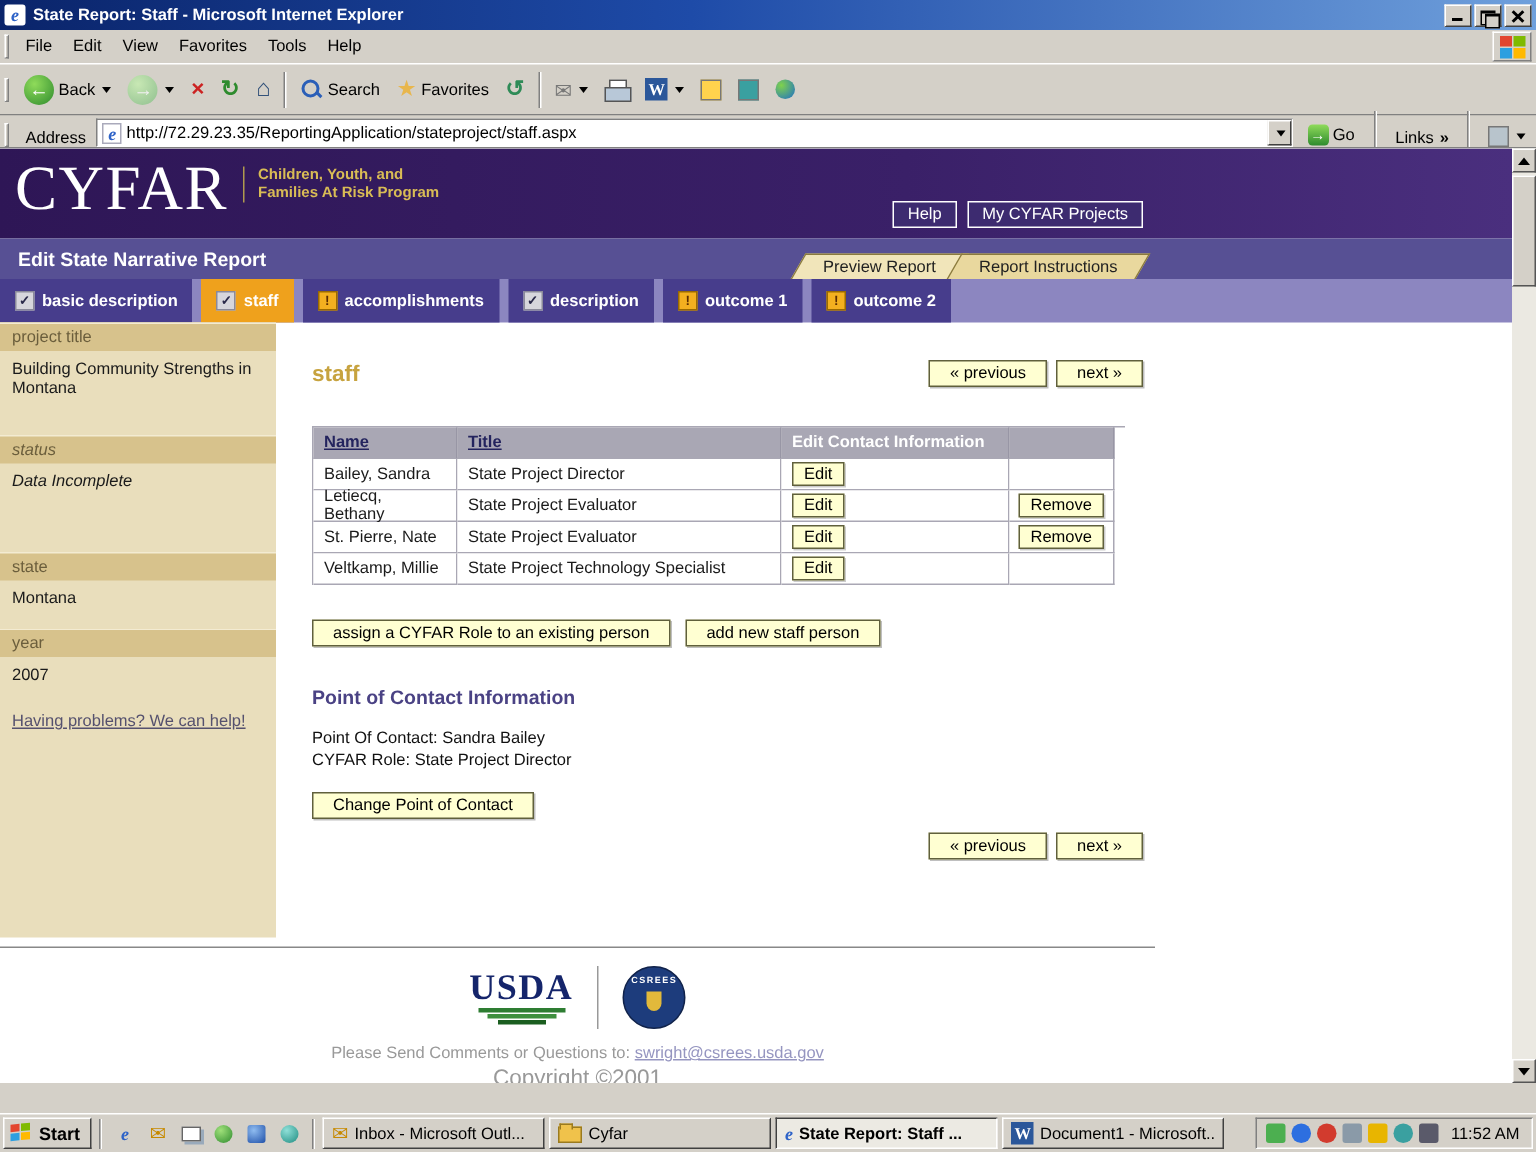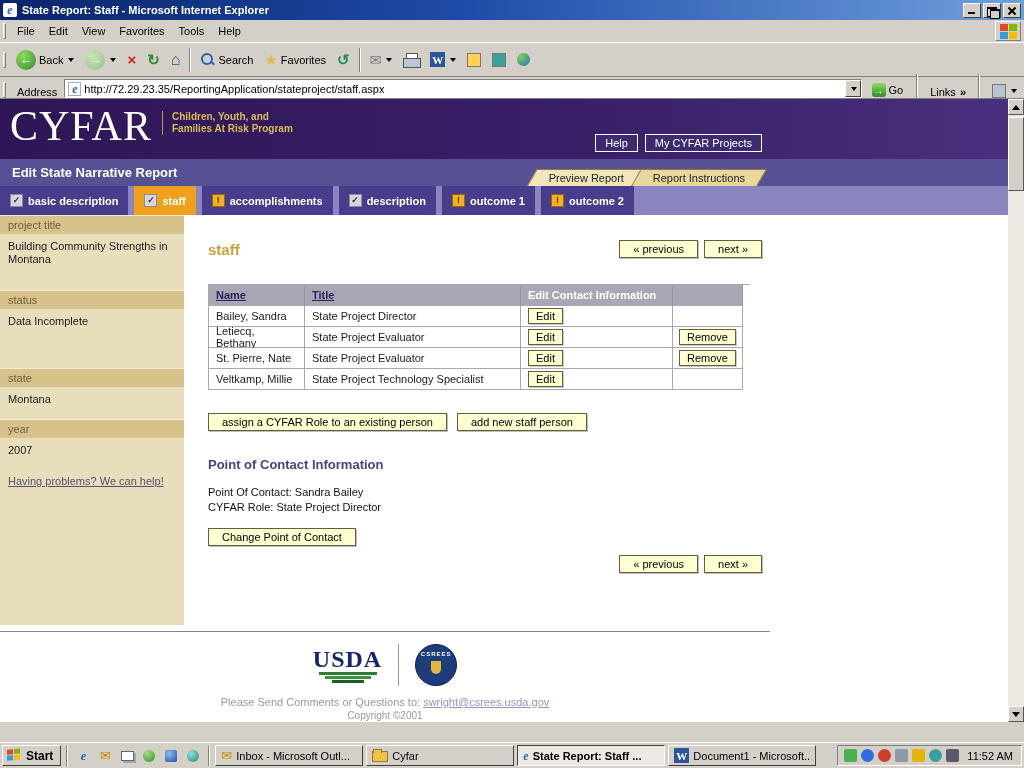--- a/index.html
+++ b/index.html
@@ -91,21 +91,21 @@
   .stab.active { background:#EFA11C; }
   .stab-label { color:#fff; font-weight:bold; font-size:11px; white-space:nowrap; }
   .tab-ico { width:13px; height:13px; display:flex; align-items:center; justify-content:center; font-size:9px; font-weight:bold; line-height:1; }
   .tab-ico.check { background:#D6D6DC; border:1px solid #8A8A9A; color:#2A2A4A; }
   .tab-ico.alert { background:#F3B01F; border:1px solid #9A6A00; color:#5B2D00; }
 
   
   .sidebar { position:absolute; left:0; top:116px; width:184px; height:410px; background:#E9DEBC; }
   .sb-label { height:19px; line-height:19px; background:#D7C28C; border-top:1px solid #F3EBD2; padding-left:8px; color:#6B5E3C; font-size:11px; }
   .sb-value { padding:6px 12px 8px 8px; color:#1A1A1A; font-size:11px; line-height:13px; }
-  .sb-sec.s2 { margin-top:16px; } .sb-sec.s3 { margin-top:32px; } .sb-sec.s4 { margin-top:5px; }
+  .sb-sec.s2 { margin-top:16px;font-style:italic; } .sb-sec.s3 { margin-top:32px; } .sb-sec.s4 { margin-top:5px; }
   .sb-help { display:inline-block; margin:10px 0 0 8px; color:#55516E; font-size:11px; text-decoration:underline; cursor:pointer; }
 
   
   .main { position:absolute; left:184px; top:116px; width:586px; padding:0 8px 0 24px; }
   .main-head { margin-top:25px; display:flex; justify-content:space-between; align-items:center; }
   .page-heading { color:#C7A33F; font-weight:bold; font-size:15px; }
   .nav-buttons { display:flex; gap:6px; }
   .nav-buttons.bottom { margin-top:9px; justify-content:flex-end; }
   .ybtn { background:#FFFFD2; border:1px solid #60603C; font-size:11px; font-family:inherit; color:#000; padding:2px 13px; cursor:pointer; box-shadow:1px 1px 0 rgba(0,0,0,0.25); white-space:nowrap; }
   .ybtn.small { padding:0 7px; height:16px; box-shadow:1px 1px 0 rgba(0,0,0,0.2); }
@@ -133,21 +133,21 @@
   .usda-bar { display:block; height:3px; margin:1px auto 0; }
   .usda-bar.b1 { width:58px; background:#2E7D32; }
   .usda-bar.b2 { width:46px; background:#3E8F3E; }
   .usda-bar.b3 { width:32px; background:#1B5E20; }
   .logo-divider { width:1px; height:42px; background:#999; margin:0 16px; }
   .csrees-logo { width:42px; height:42px; border-radius:50%; background:#1D3C7C; border:1px solid #10224A; position:relative; }
   .csrees-text { position:absolute; top:6px; left:0; right:0; color:#fff; font-size:6px; font-weight:bold; letter-spacing:1px; text-align:center; }
   .csrees-shield { position:absolute; left:50%; top:16px; margin-left:-5px; width:10px; height:13px; background:#E2B93B; border-radius:0 0 5px 5px; }
   .comments-line { margin-top:10px; font-size:11px; color:#999; }
   .comments-line a { color:#9595C0; text-decoration:underline; cursor:pointer; }
-  .copyright { margin-top:2px; font-size:10px; color:#999; }
+  .copyright { margin-top:2px; font-size:15px; color:#999; }
 
   
   .scrollbar { position:absolute; left:1008px; top:99px; width:16px; height:623px; background:#EBE9E2; }
   .sb-btn { position:absolute; left:0; width:16px; height:16px; background:#D4D0C8; border:1px solid; border-color:#fff #555 #555 #fff; display:flex; align-items:center; justify-content:center; cursor:pointer; }
   .sb-btn.up { top:0; } .sb-btn.down { bottom:0; }
   .sb-btn.up::after { content:""; width:0; height:0; border:4px solid transparent; border-bottom:5px solid #000; margin-top:-4px; }
   .sb-btn.down::after { content:""; width:0; height:0; border:4px solid transparent; border-top:5px solid #000; margin-bottom:-4px; }
   .sb-thumb { position:absolute; left:0; top:18px; width:16px; height:74px; background:#D4D0C8; border:1px solid; border-color:#fff #555 #555 #fff; cursor:pointer; }
 
   

